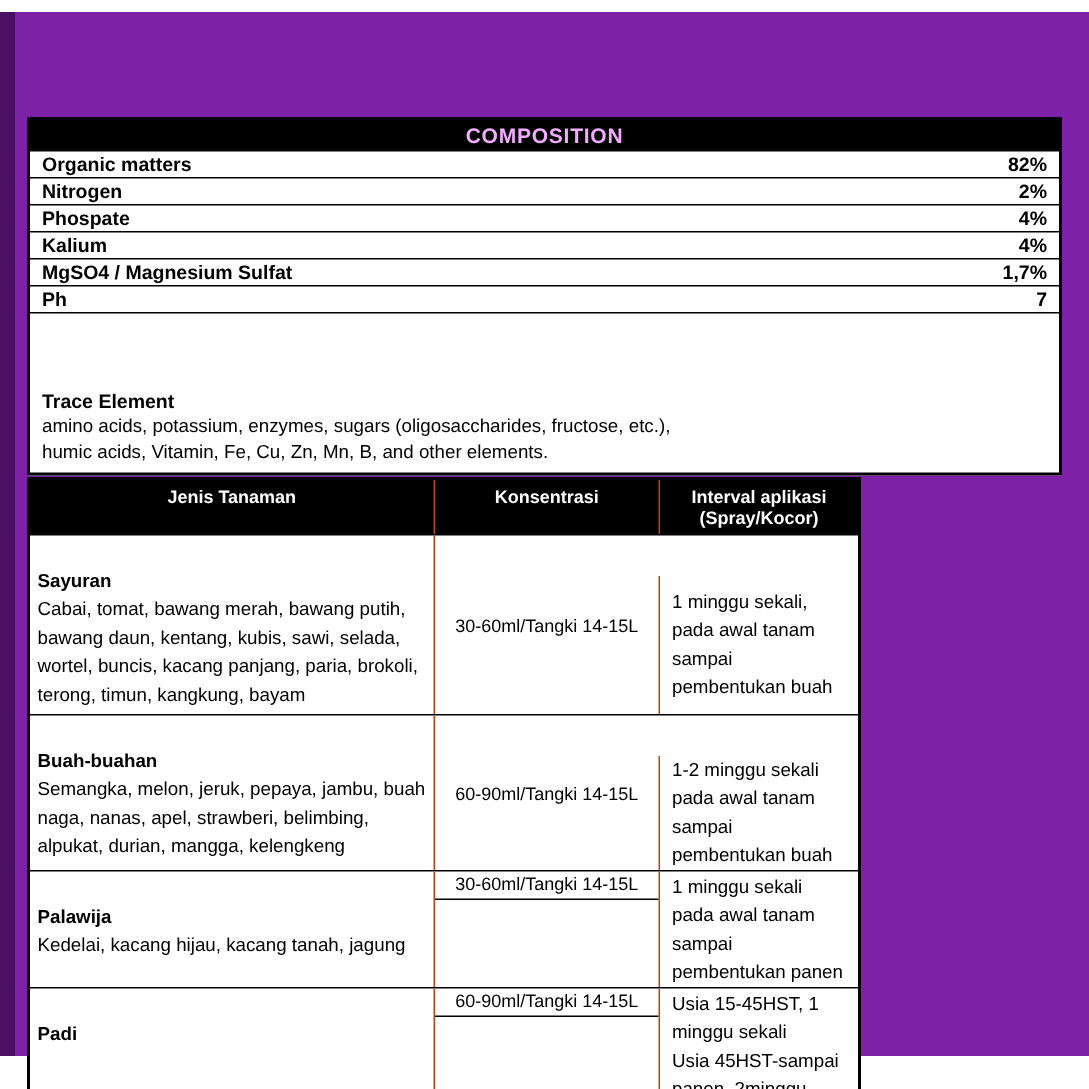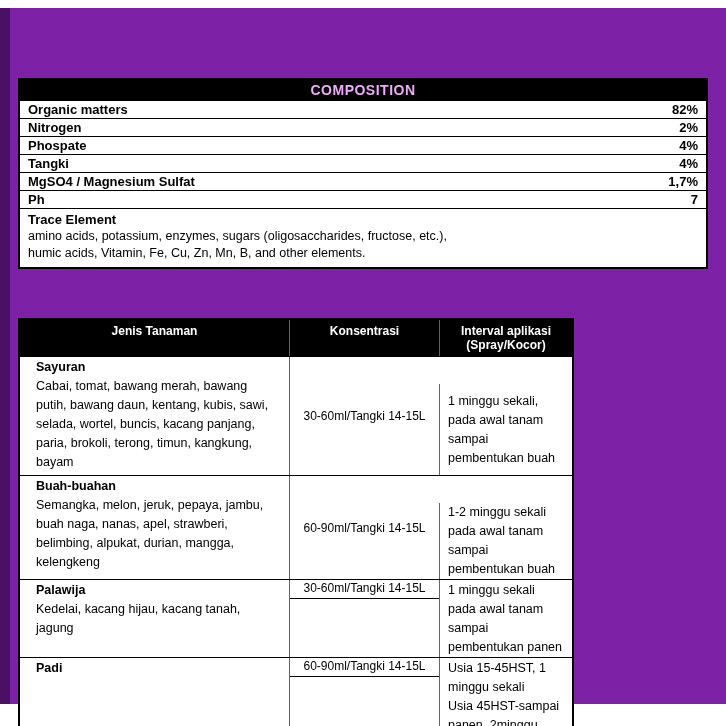--- a/index.html
+++ b/index.html
@@ -28,37 +28,37 @@
     background: #000; color: #f0abfc; text-align: center;
     font-weight: bold; font-size: 14px; padding: 2px 0; letter-spacing: 0.5px;
   }
   .comp-row {
     display: flex; justify-content: space-between; align-items: center;
     border-top: 1px solid #000;
     font-weight: bold; font-size: 13px;
     padding: 0 8px; height: 18px;
   }
   .comp-trace { border-top: 1px solid #000; padding: 2px 8px 5px; }
-  .trace-title { font-weight: bold; font-size: 13px; line-height: 17px; }
+  .trace-title { font-weight: bold; font-size: 13px; line-height: 17px; margin-top: 48px; }
   .trace-line { font-size: 12.5px; line-height: 17px; }
 
   
   .app-table {
     position: absolute; left: 18px; top: 318px; width: 556px;
     background: #fff; border: 2px solid #000;
     font-size: 12.5px;
   }
   .app-row { display: grid; grid-template-columns: 269px 150px 1fr; }
   .app-row.body { border-top: 1px solid #000; }
   .app-row.header { background: #000; color: #fff; font-weight: bold; font-size: 12px; }
   .hcell { text-align: center; padding: 4px 2px; }
   .cell { border-left: 1px solid #c2410c; min-width: 0; }
   .cell:first-child { border-left: none; }
 
-  .cell-plants { padding: 1px 16px 3px; line-height: 19px; }
+  .cell-plants { padding: 1px 5px 3px; line-height: 19px; margin-top: 20px; }
   .cat { font-weight: bold; }
 
   .cell-kons { text-align: center; font-size: 12px; }
   .k-center { display: flex; align-items: center; justify-content: center; }
   .k-top { display: block; }
   .k-top .kons-text { border-bottom: 1px solid #000; padding: 1px 0 3px; width: 100%; }
 
   .cell-interval { padding: 0 8px; line-height: 19px; display: flex; flex-direction: column; }
   .v-center { justify-content: center; margin-top: 27px; }
   .v-top { justify-content: flex-start; padding-top: 1px; }
@@ -85,21 +85,21 @@
   </div>
   <div class="comp-row">
     <span>Nitrogen</span>
     <span>2%</span>
   </div>
   <div class="comp-row">
     <span>Phospate</span>
     <span>4%</span>
   </div>
   <div class="comp-row">
-    <span>Tangki</span>
+    <span>Kalium</span>
     <span>4%</span>
   </div>
   <div class="comp-row">
     <span>MgSO4 / Magnesium Sulfat</span>
     <span>1,7%</span>
   </div>
   <div class="comp-row">
     <span>Ph</span>
     <span>7</span>
   </div>

